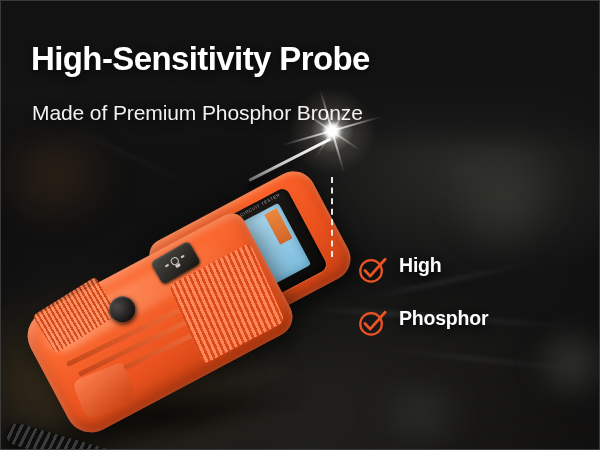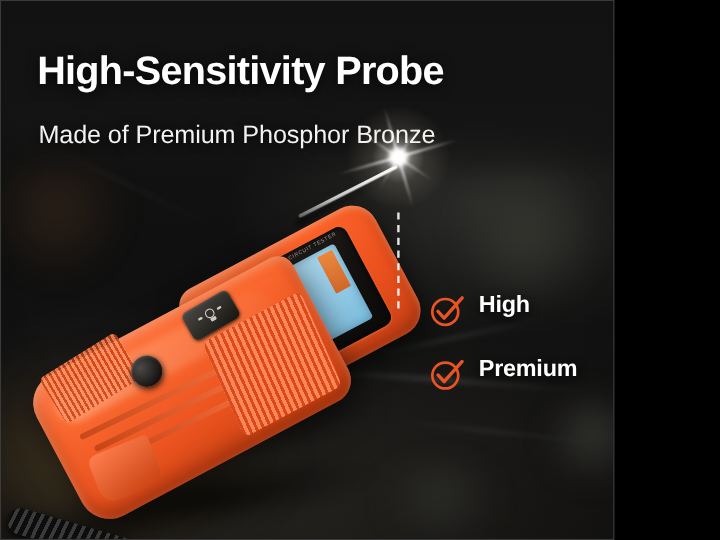--- a/index.html
+++ b/index.html
@@ -1,19 +1,19 @@
 <!DOCTYPE html>
 <html><head>
 <meta charset="utf-8">
 <title>High-Sensitivity Probe</title>
 <style>
   html,body{margin:0;padding:0;background:#000;}
   *{box-sizing:border-box;}
   .stage{
-    position:relative;width:512px;height:450px;overflow:hidden;
+    position:relative;width:600px;height:450px;overflow:hidden;
     background:#121212;
     font-family:"Liberation Sans","DejaVu Sans",sans-serif;
     border:1px solid #3a3a3a;
   }
   
   .bg{position:absolute;inset:0;overflow:hidden;}
   .bg-base{position:absolute;inset:0;
     background:
       radial-gradient(ellipse 300px 160px at 78% 38%, #2b2b29 0%, rgba(24,24,22,0) 70%),
       radial-gradient(ellipse 260px 200px at 18% 88%, #262523 0%, rgba(18,18,17,0) 72%),
@@ -47,21 +47,21 @@
 
   
   .headline{position:absolute;left:30px;top:40px;width:520px;
     font-size:33px;font-weight:bold;color:#fff;letter-spacing:-.6px;line-height:1.1;
     text-shadow:0 2px 10px rgba(0,0,0,.75);}
   .subhead{position:absolute;left:31px;top:99px;width:520px;
     font-size:21px;font-weight:normal;color:#f2f2f2;letter-spacing:-.1px;line-height:1.2;
     text-shadow:0 2px 8px rgba(0,0,0,.7);}
 
   
-  .features{position:absolute;left:356px;top:242px;width:236px;}
+  .features{position:absolute;left:356px;top:253px;width:236px;}
   .feature{display:flex;align-items:flex-start;gap:12px;margin-bottom:22px;}
   .tick{flex:0 0 auto;width:30px;height:30px;margin-top:1px;}
   .feature-text{font-size:19.5px;font-weight:bold;color:#fff;line-height:1.22;
     letter-spacing:-.2px;text-shadow:0 2px 8px rgba(0,0,0,.85);}
 
   
   .flare{position:absolute;left:331px;top:130px;width:110px;height:110px;
     transform:translate(-50%,-50%);pointer-events:none;}
   .flare-core{position:absolute;left:50%;top:50%;width:16px;height:16px;transform:translate(-50%,-50%);
     border-radius:50%;background:#fff;filter:blur(2px);}
@@ -252,19 +252,19 @@
     </div>
 
     <div class="feature">
       <span class="tick">
         <svg viewBox="0 0 32 32" width="30" height="30" aria-hidden="true">
           <circle cx="15" cy="17" r="11.5" fill="none" stroke="#ea5424" stroke-width="2.4"></circle>
           <path d="M8.5 16.5 L14 22.5 L30 4.5" fill="none" stroke="#ea5424" stroke-width="3" stroke-linecap="round" stroke-linejoin="round"></path>
         </svg>
       </span>
       <span class="feature-text">
-        <span>Premium</span><br>
+        <span>Phosphor</span><br>
         <br>
       </span>
     </div>
 
   </div>
 </div>
 
 </body></html>

